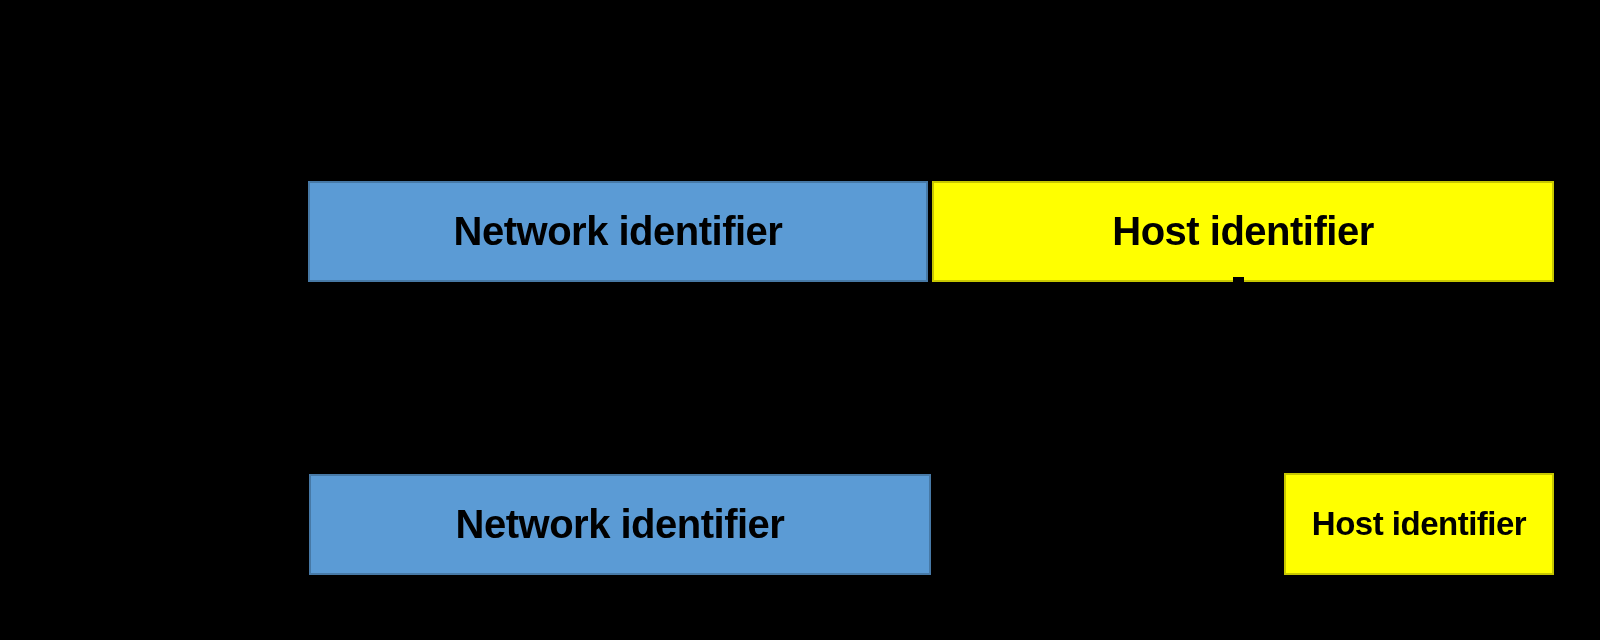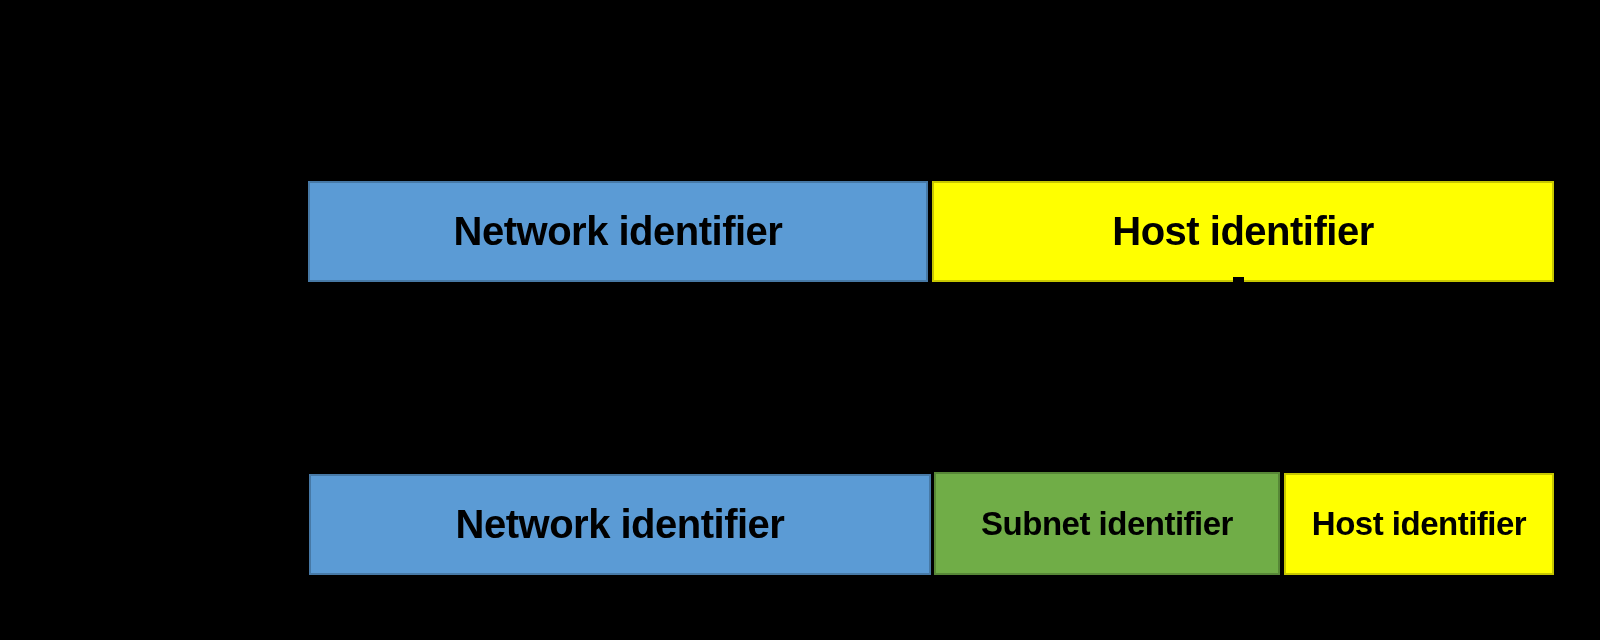--- a/index.html
+++ b/index.html
@@ -54,17 +54,16 @@
 <div class="canvas">
 
   <div class="seg" id="seg-r0-s0" style="background-color: rgb(91, 155, 213);">Network identifier</div>
 
   <div class="seg" id="seg-r0-s1" style="background-color: rgb(255, 255, 0);">Host identifier</div>
 
   <div class="notch"></div>
 
   <div class="seg" id="seg-r1-s0" style="background-color: rgb(91, 155, 213);">Network identifier</div>
 
-  <div class="seg" id="seg-r1-s1" style="background-color: rgb(112, 173, 71);">Subnet identifier</div>
 
   <div class="seg" id="seg-r1-s2" style="background-color: rgb(255, 255, 0);">Host identifier</div>
 
 </div>
 
 </body></html>

